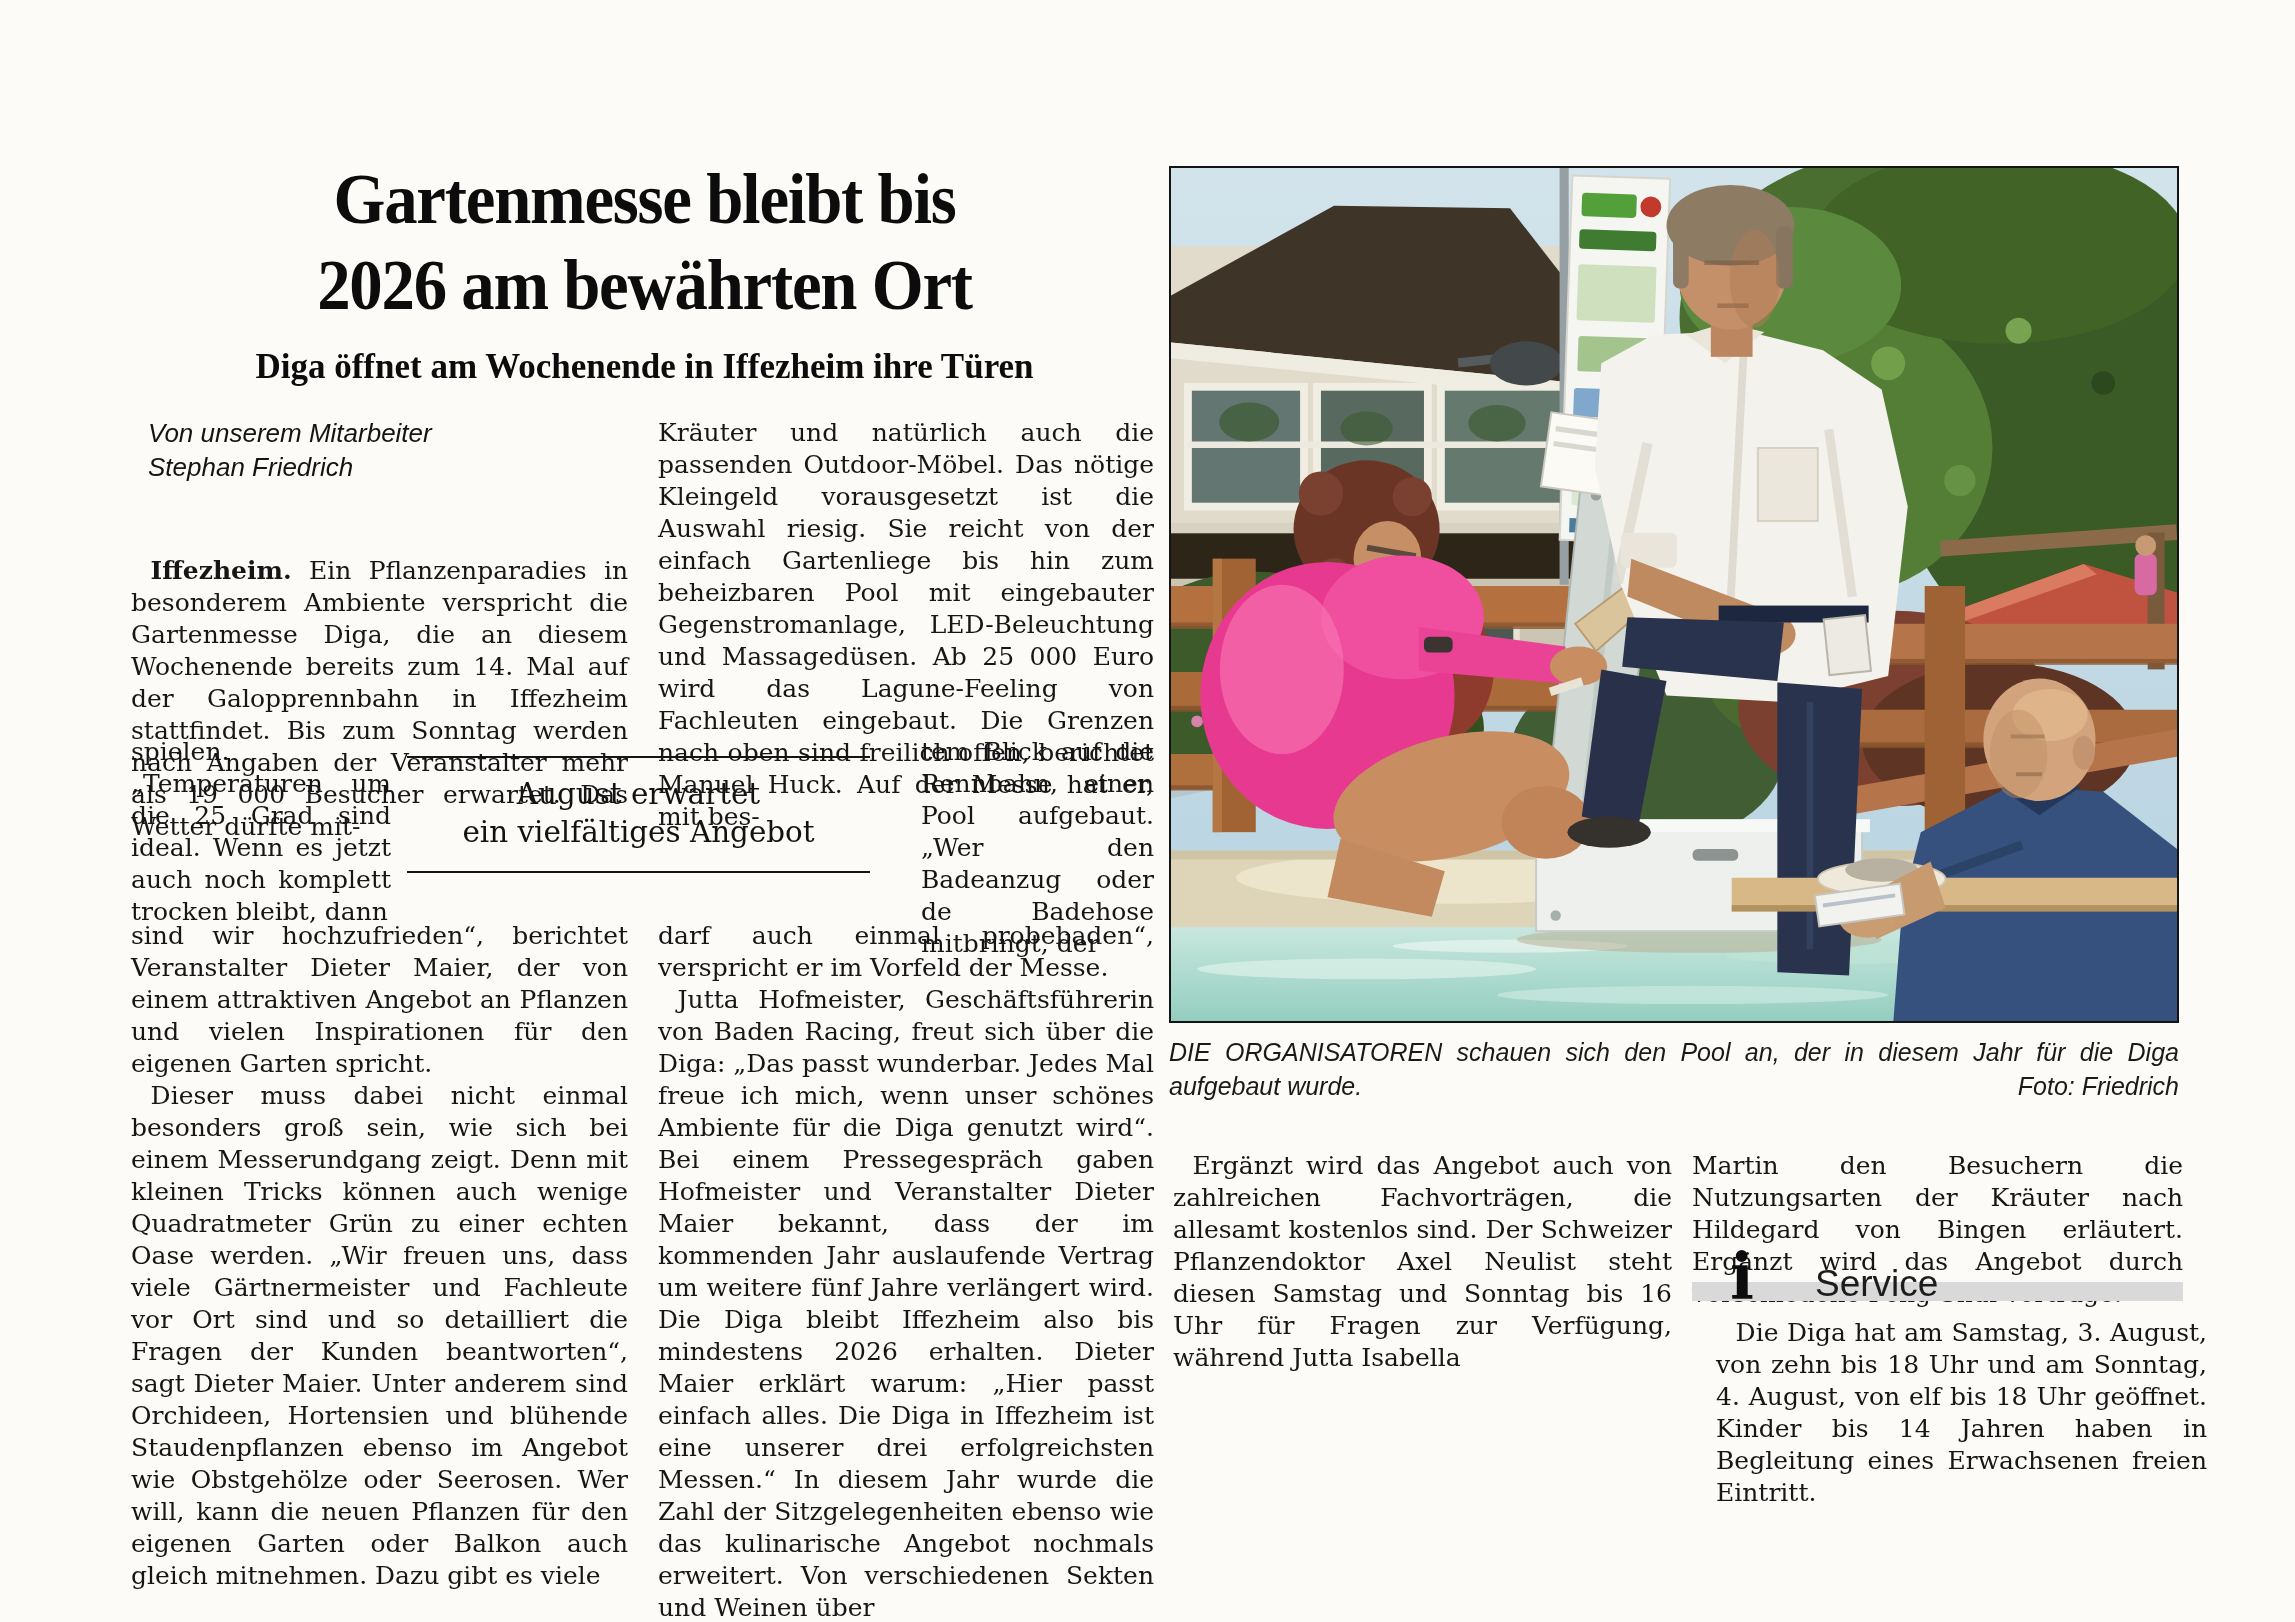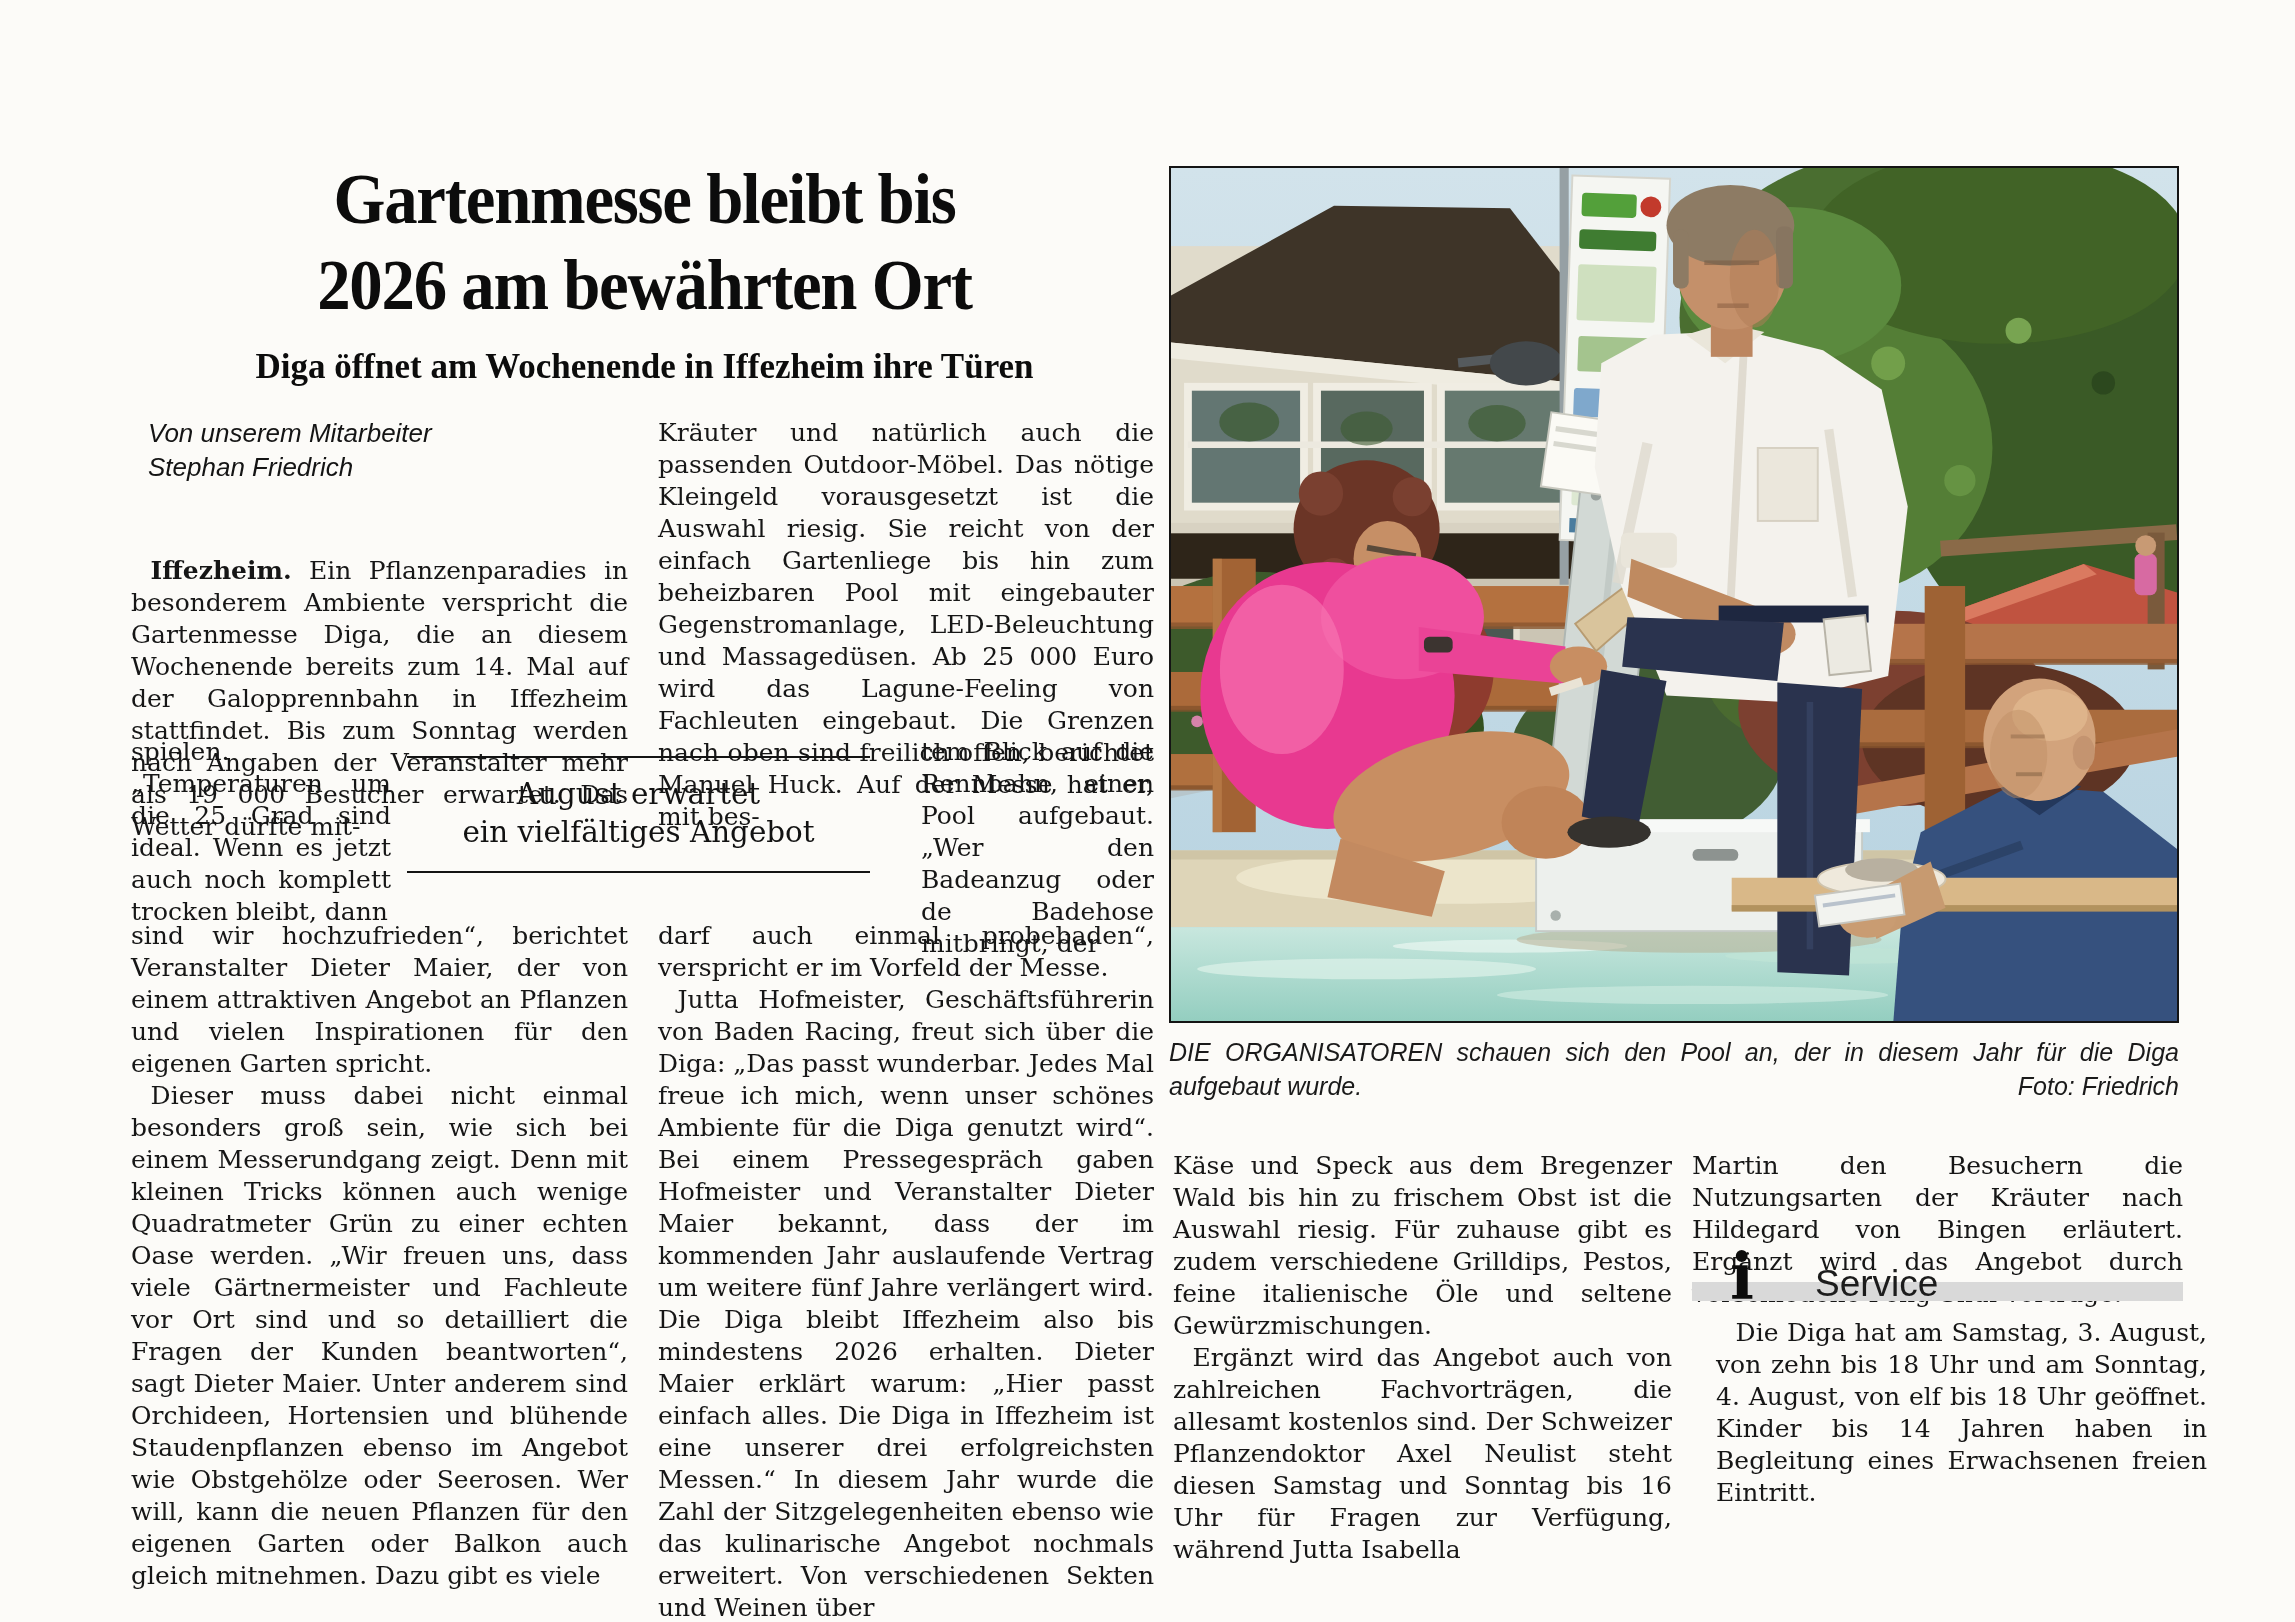--- a/index.html
+++ b/index.html
@@ -323,21 +323,20 @@
 
   <figcaption class="caption">
     <div class="cap-line1"><span class="cap-lead">DIE ORGANISATOREN</span><span> schauen sich den Pool an, der in diesem Jahr für die Diga</span></div>
     <div class="cap-line2">
       <span>aufgebaut wurde.</span>
       <span>Foto: Friedrich</span>
     </div>
   </figcaption>
 
   <div class="region r-col3">
-    <p>Käse und Speck aus dem Bregenzer Wald bis hin zu frischem Obst ist die Auswahl riesig. Für zuhause gibt es zudem verschiedene Grilldips, Pestos, feine italienische Öle und seltene Gewürzmischungen.</p>
     <p class="indent">Ergänzt wird das Angebot auch von zahlreichen Fachvorträgen, die allesamt kostenlos sind. Der Schweizer Pflanzendoktor Axel Neulist steht diesen Samstag und Sonntag bis 16 Uhr für Fragen zur Verfügung, während Jutta Isabella</p>
   </div>
   <div class="region r-col4">
     <p>Martin den Besuchern die Nutzungsarten der Kräuter nach Hildegard von Bingen erläutert. Ergänzt wird das Angebot durch verschiedene Feng-Shui-Vorträge.</p>
   </div>
 
   <div class="service-head">
     <div class="service-bar"></div>
     <span class="service-i">i</span>
     <span class="service-label">Service</span>

